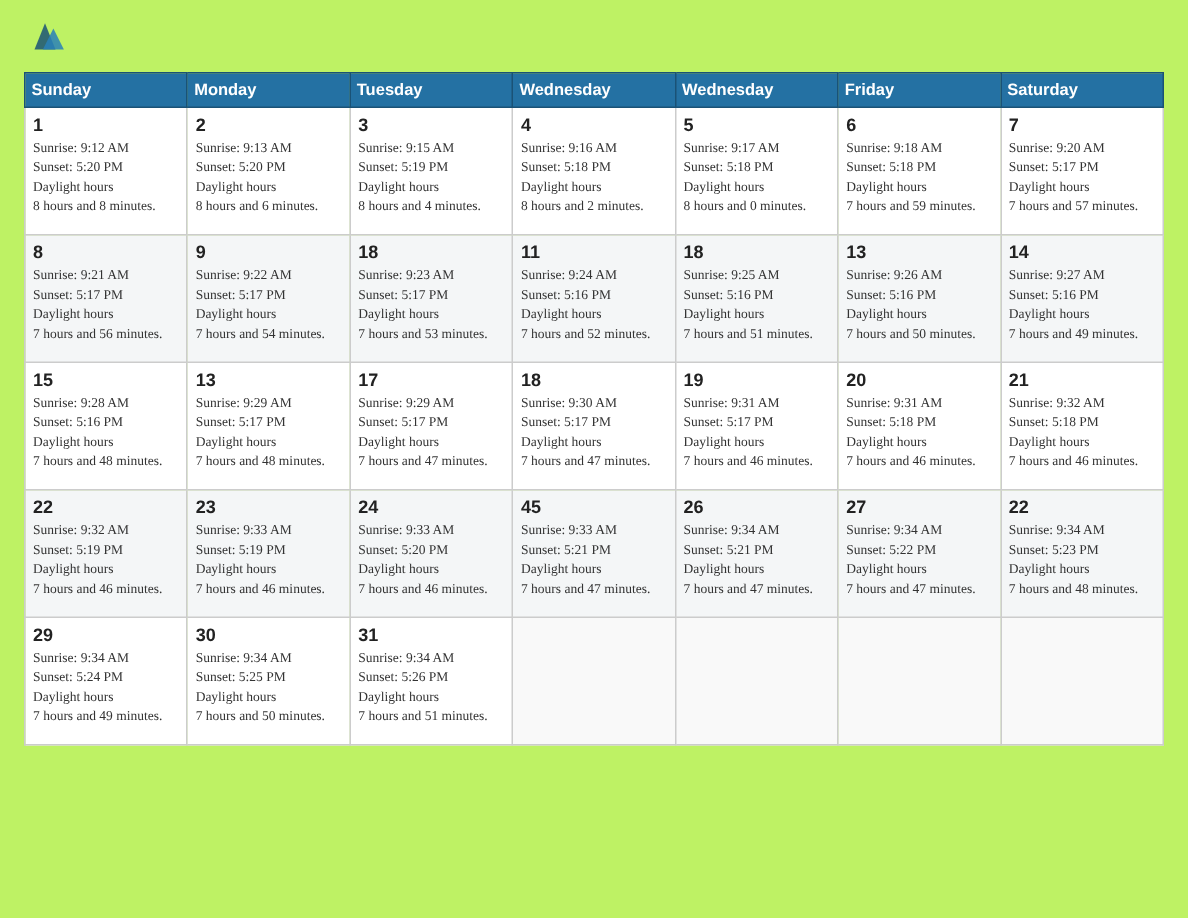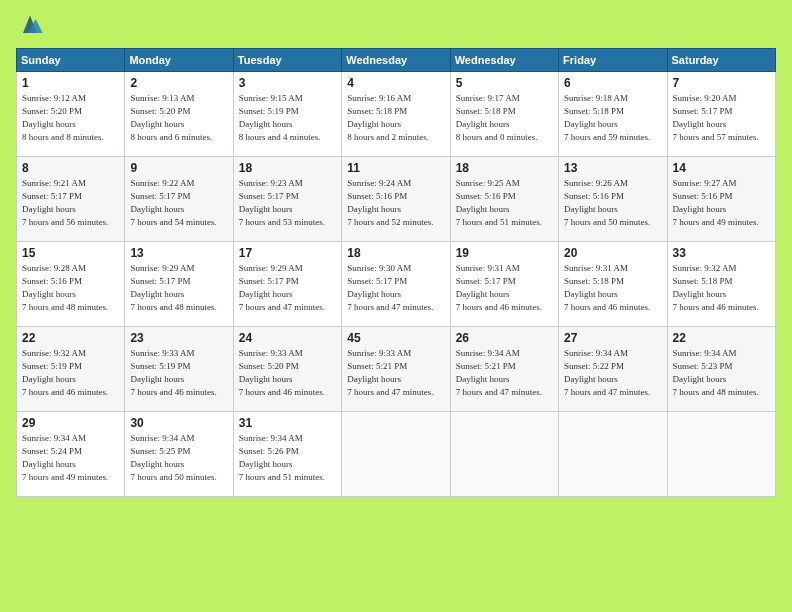--- a/index.html
+++ b/index.html
@@ -238,21 +238,21 @@
           Sunrise: 9:31 AM<br>Sunset: 5:17 PM<br>Daylight hours<br>7 hours and 46 minutes.
         </div>
           </td>
           <td>
             <span class="day-num">20</span>
         <div class="day-info">
           Sunrise: 9:31 AM<br>Sunset: 5:18 PM<br>Daylight hours<br>7 hours and 46 minutes.
         </div>
           </td>
           <td>
-            <span class="day-num">33</span>
+            <span class="day-num">21</span>
         <div class="day-info">
           Sunrise: 9:32 AM<br>Sunset: 5:18 PM<br>Daylight hours<br>7 hours and 46 minutes.
         </div>
           </td>
         </tr>
         <tr>
           <td>
             <span class="day-num">22</span>
         <div class="day-info">
           Sunrise: 9:32 AM<br>Sunset: 5:19 PM<br>Daylight hours<br>7 hours and 46 minutes.

